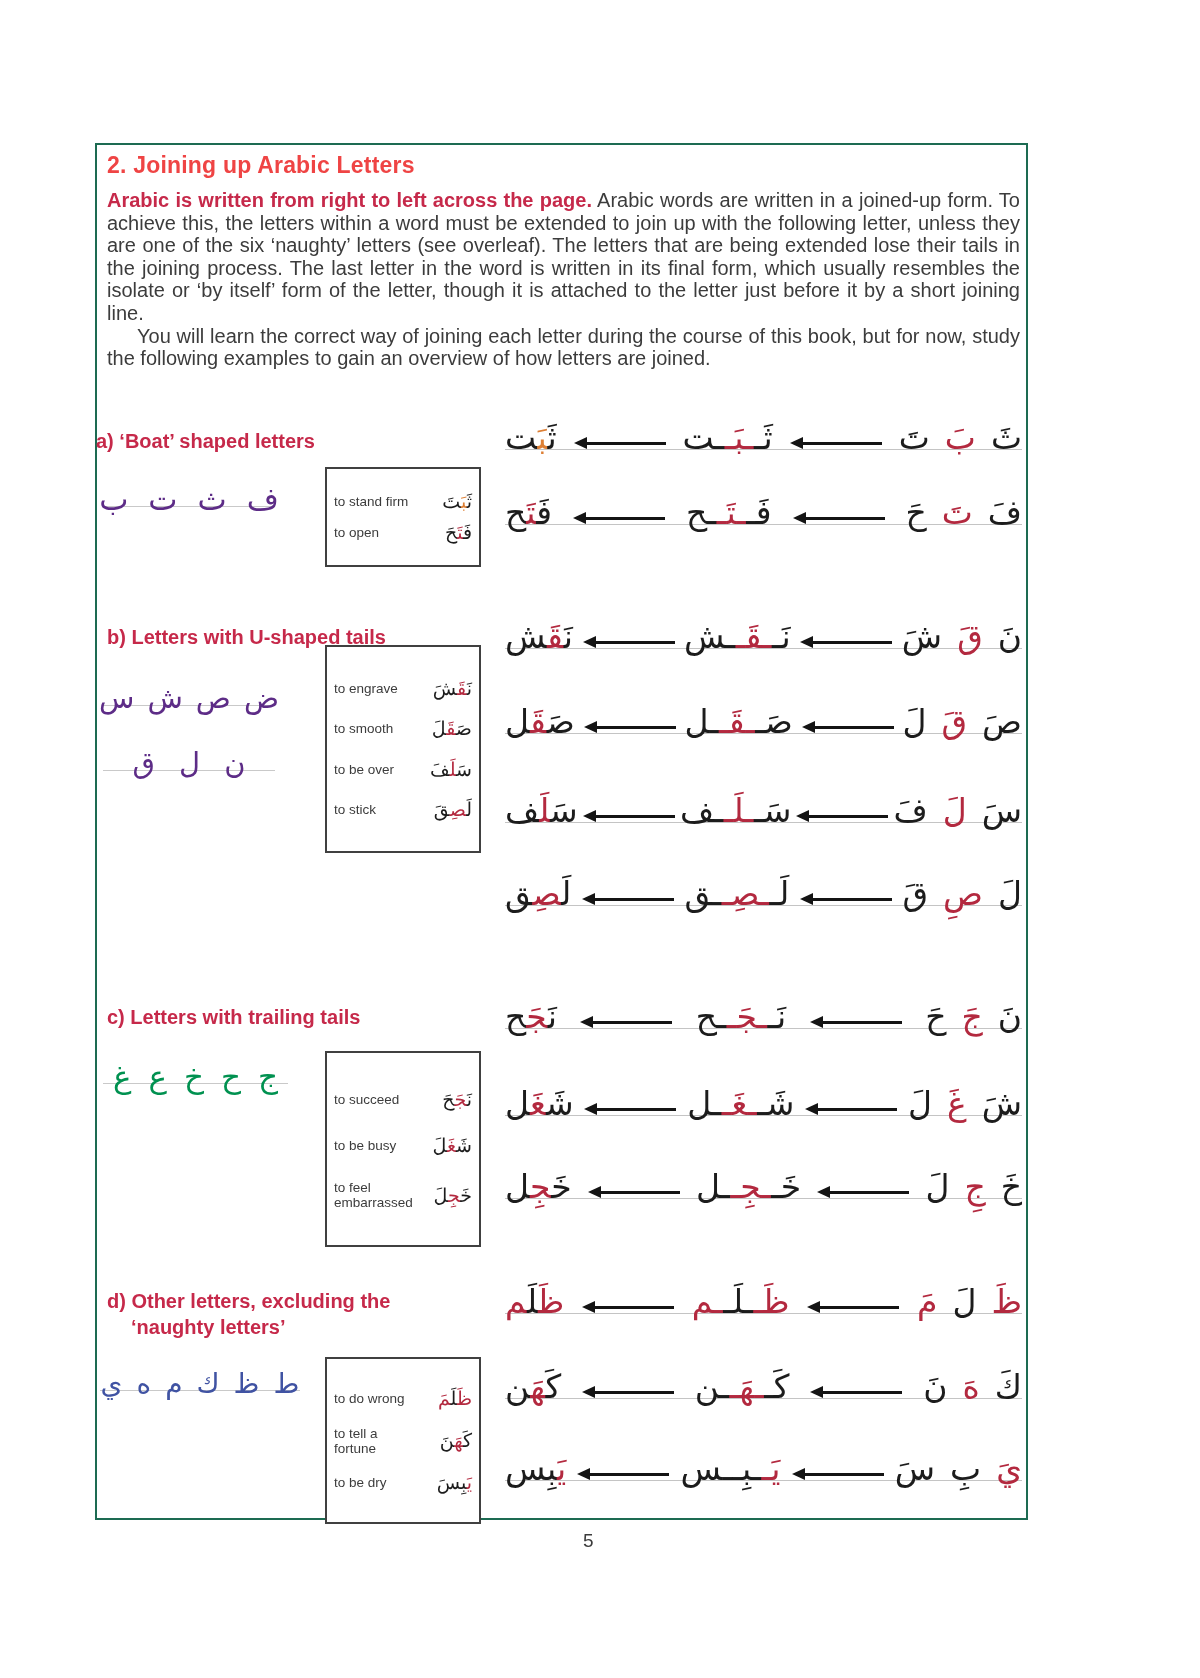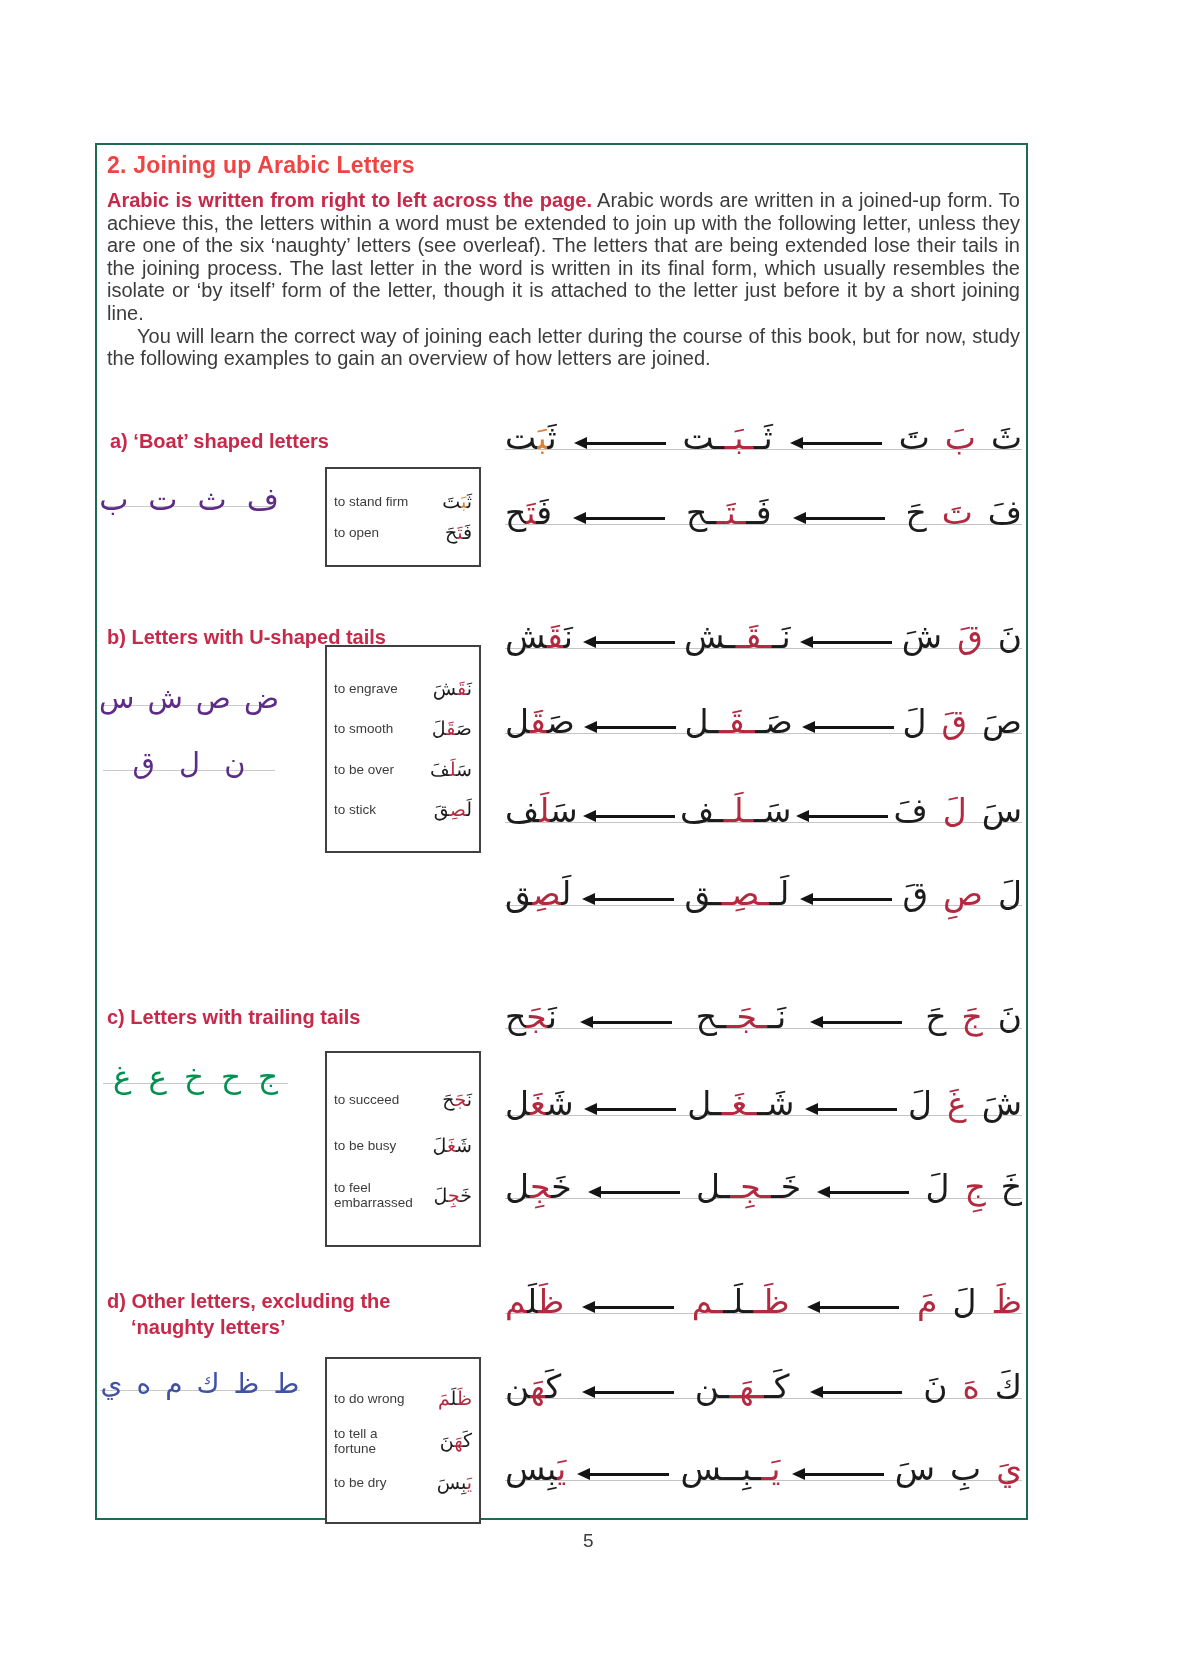--- a/index.html
+++ b/index.html
@@ -54,21 +54,21 @@
 
 <div class="frame"></div>
 
 <div class="title">2. Joining up Arabic Letters</div>
 
 <div class="intro">
   <p><span class="lead">Arabic is written from right to left across the page.</span><span> Arabic words are written in a joined-up form. To achieve this, the letters within a word must be extended to join up with the following letter, unless they are one of the six ‘naughty’ letters (see overleaf). The letters that are being extended lose their tails in the joining process. The last letter in the word is written in its final form, which usually resembles the isolate or ‘by itself’ form of the letter, though it is attached to the letter just before it by a short joining line.</span></p>
   <p class="p2">You will learn the correct way of joining each letter during the course of this book, but for now, study the following examples to gain an overview of how letters are joined.</p>
 </div>
 
-<div class="shead" style="left:110px;top:430px">a) ‘Boat’ shaped letters</div>
+<div class="shead" style="left:96px;top:430px">a) ‘Boat’ shaped letters</div>
 <div class="lgroup purple" style="left:103px;top:459px;width:172px;height:47px;font-size:31px;gap:20px">
   <span>ب</span>
   <span>ت</span>
   <span>ث</span>
   <span>ف</span>
 </div>
 <div class="vbox" style="top:467px;height:100px">
   <div class="ventry">
     <span class="en">to stand firm</span>
     <span class="ar"><span class="blk">ثَ‍</span><span class="org">‍بَ‍</span><span class="blk">‍تَ</span></span>

